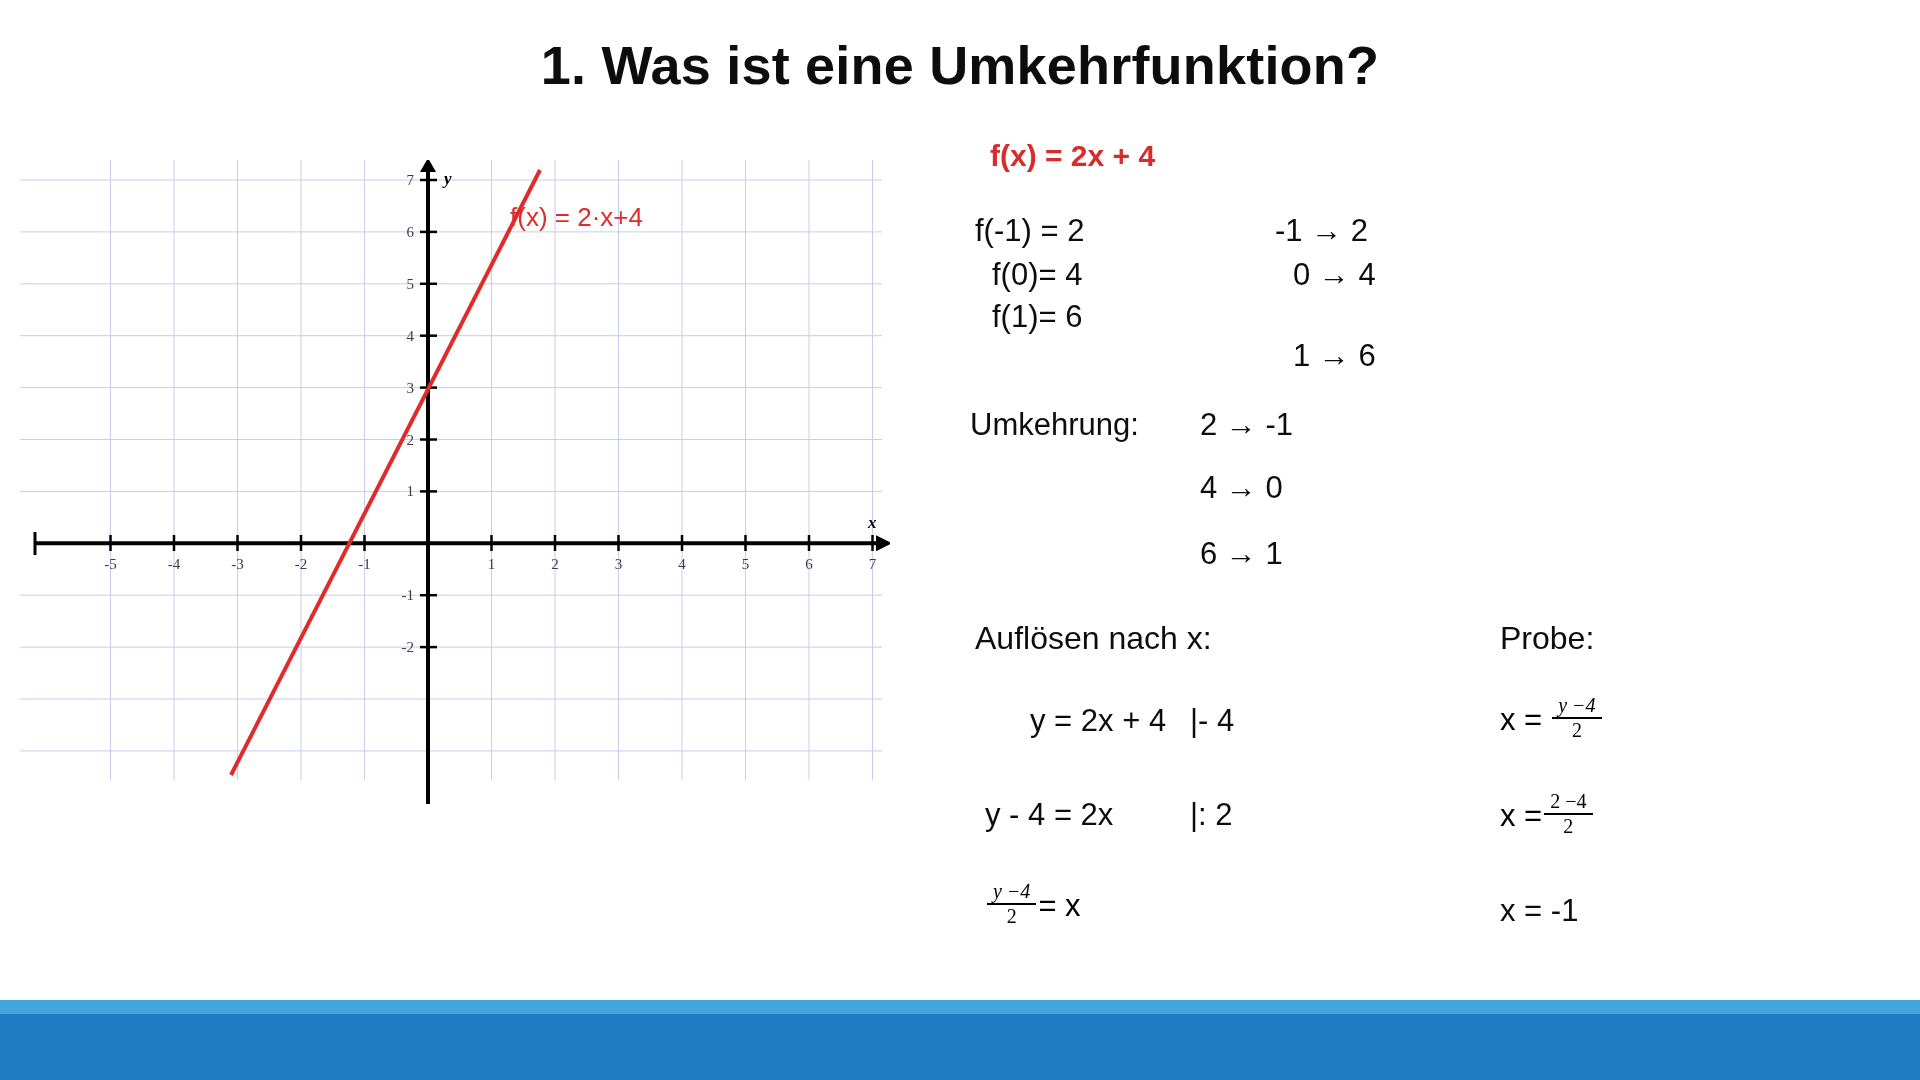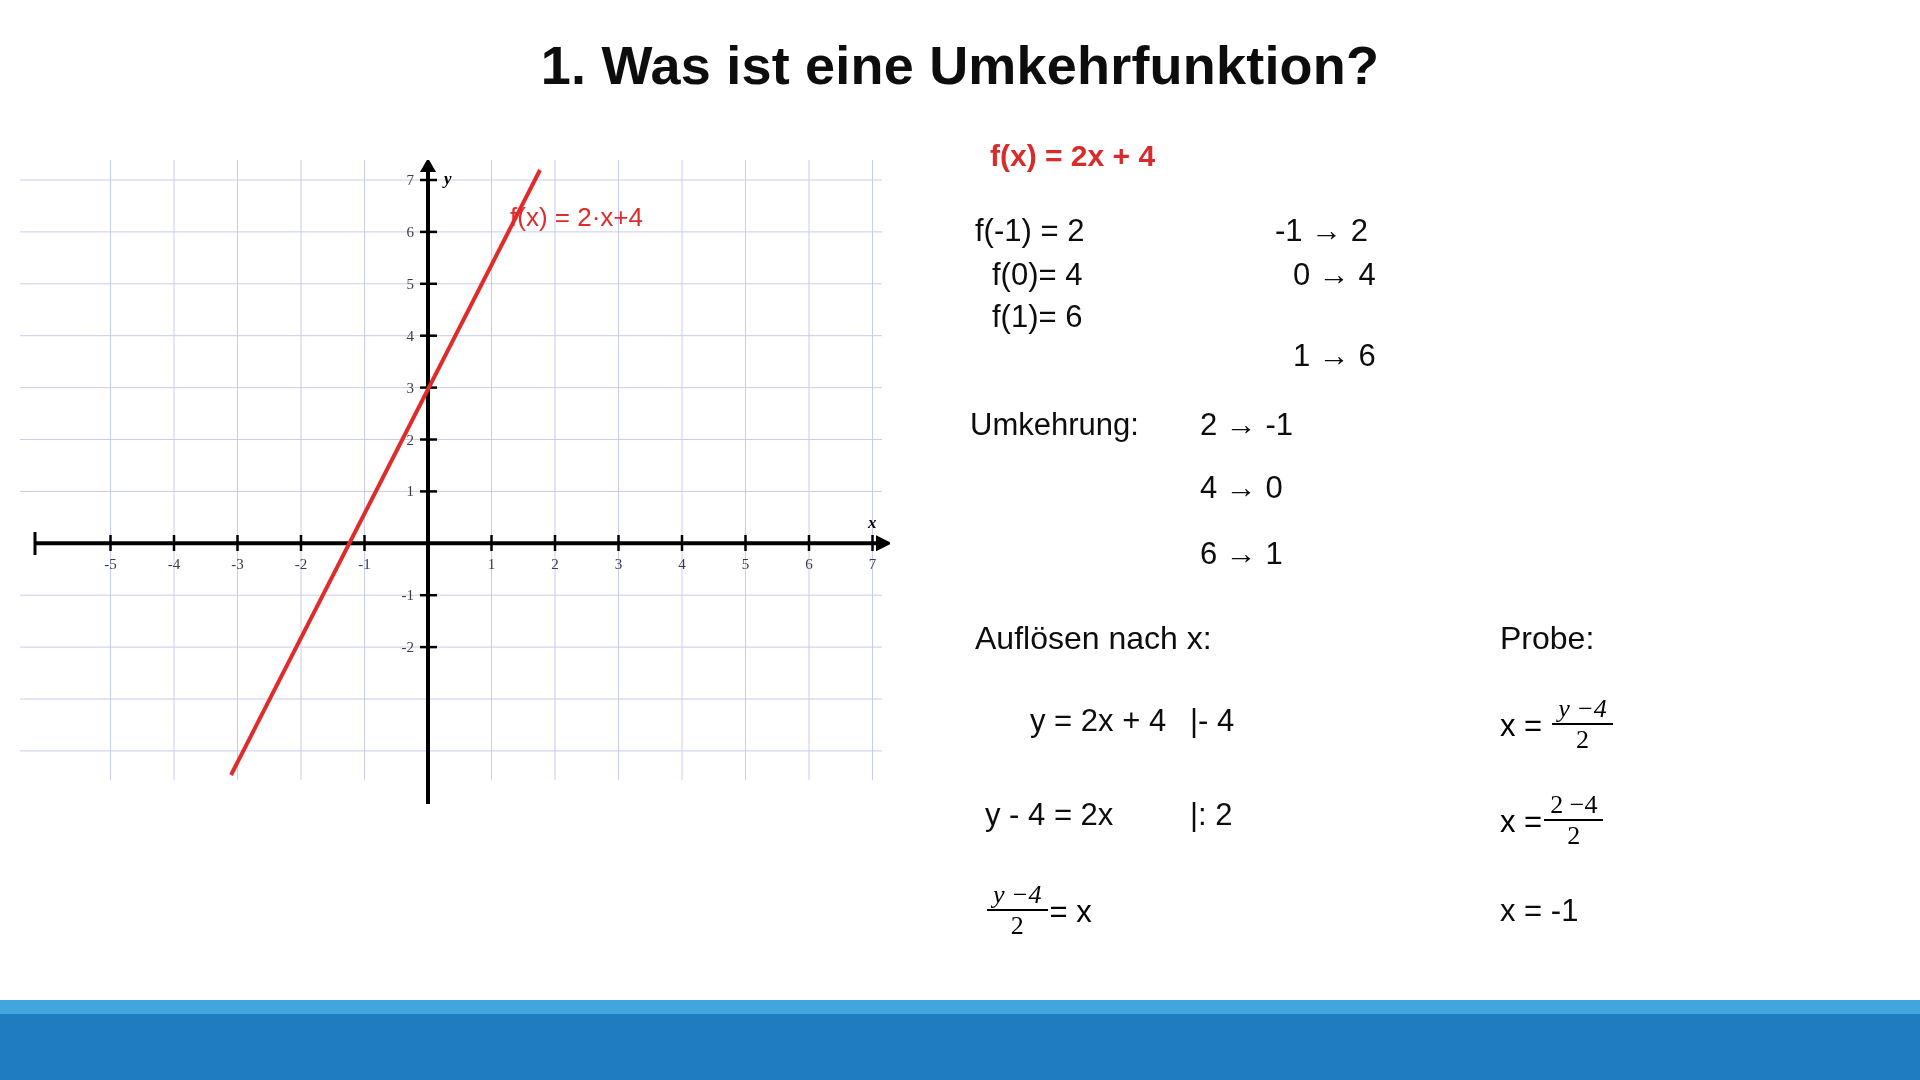--- a/index.html
+++ b/index.html
@@ -58,21 +58,21 @@
   .txt { font-size: 31px; color: #0d0d0d; }
   .txt-l { font-size: 32px; color: #0d0d0d; }
 
   
   .frac {
     display: inline-flex;
     flex-direction: column;
     align-items: center;
     vertical-align: middle;
     font-family: "Liberation Serif", serif;
-    font-size: 26px;
+    font-size: 20px;
     line-height: 1.05;
     margin: 0 2px;
     position: relative;
     top: -2px;
   }
   .frac .num {
     padding: 0 6px 1px 6px;
     border-bottom: 2px solid #000;
   }
   .frac .den { padding: 1px 6px 0 6px; }

